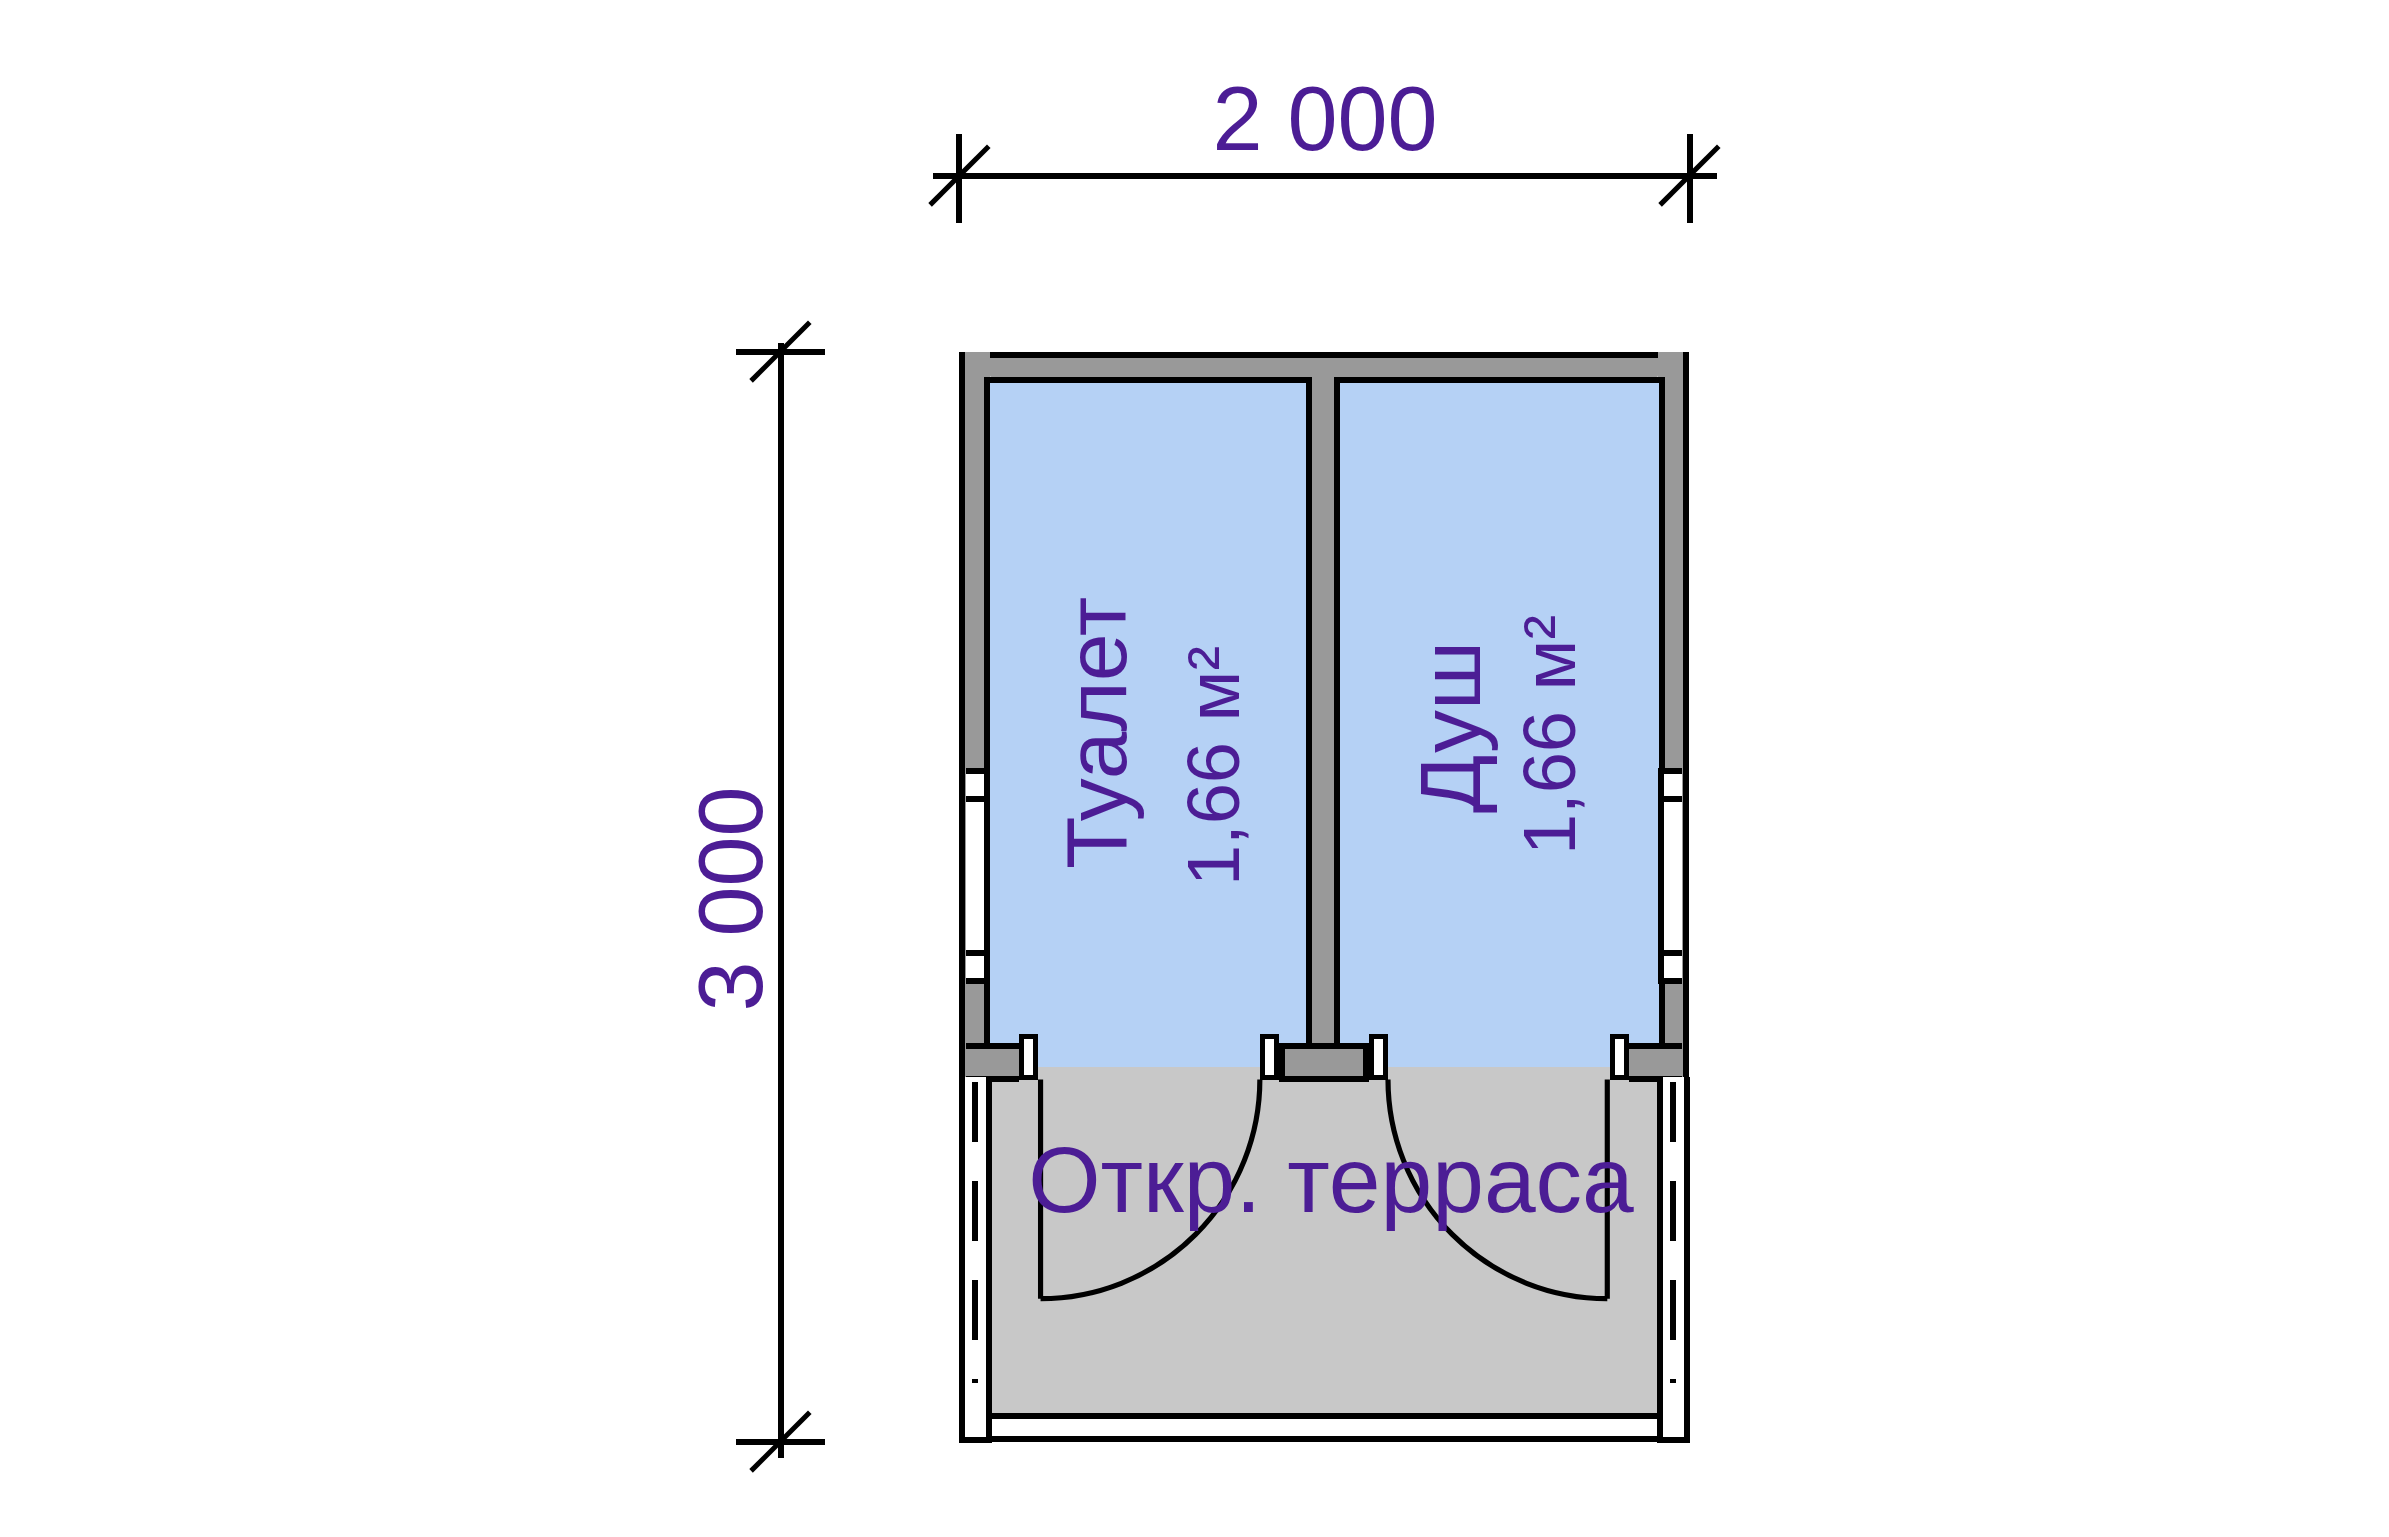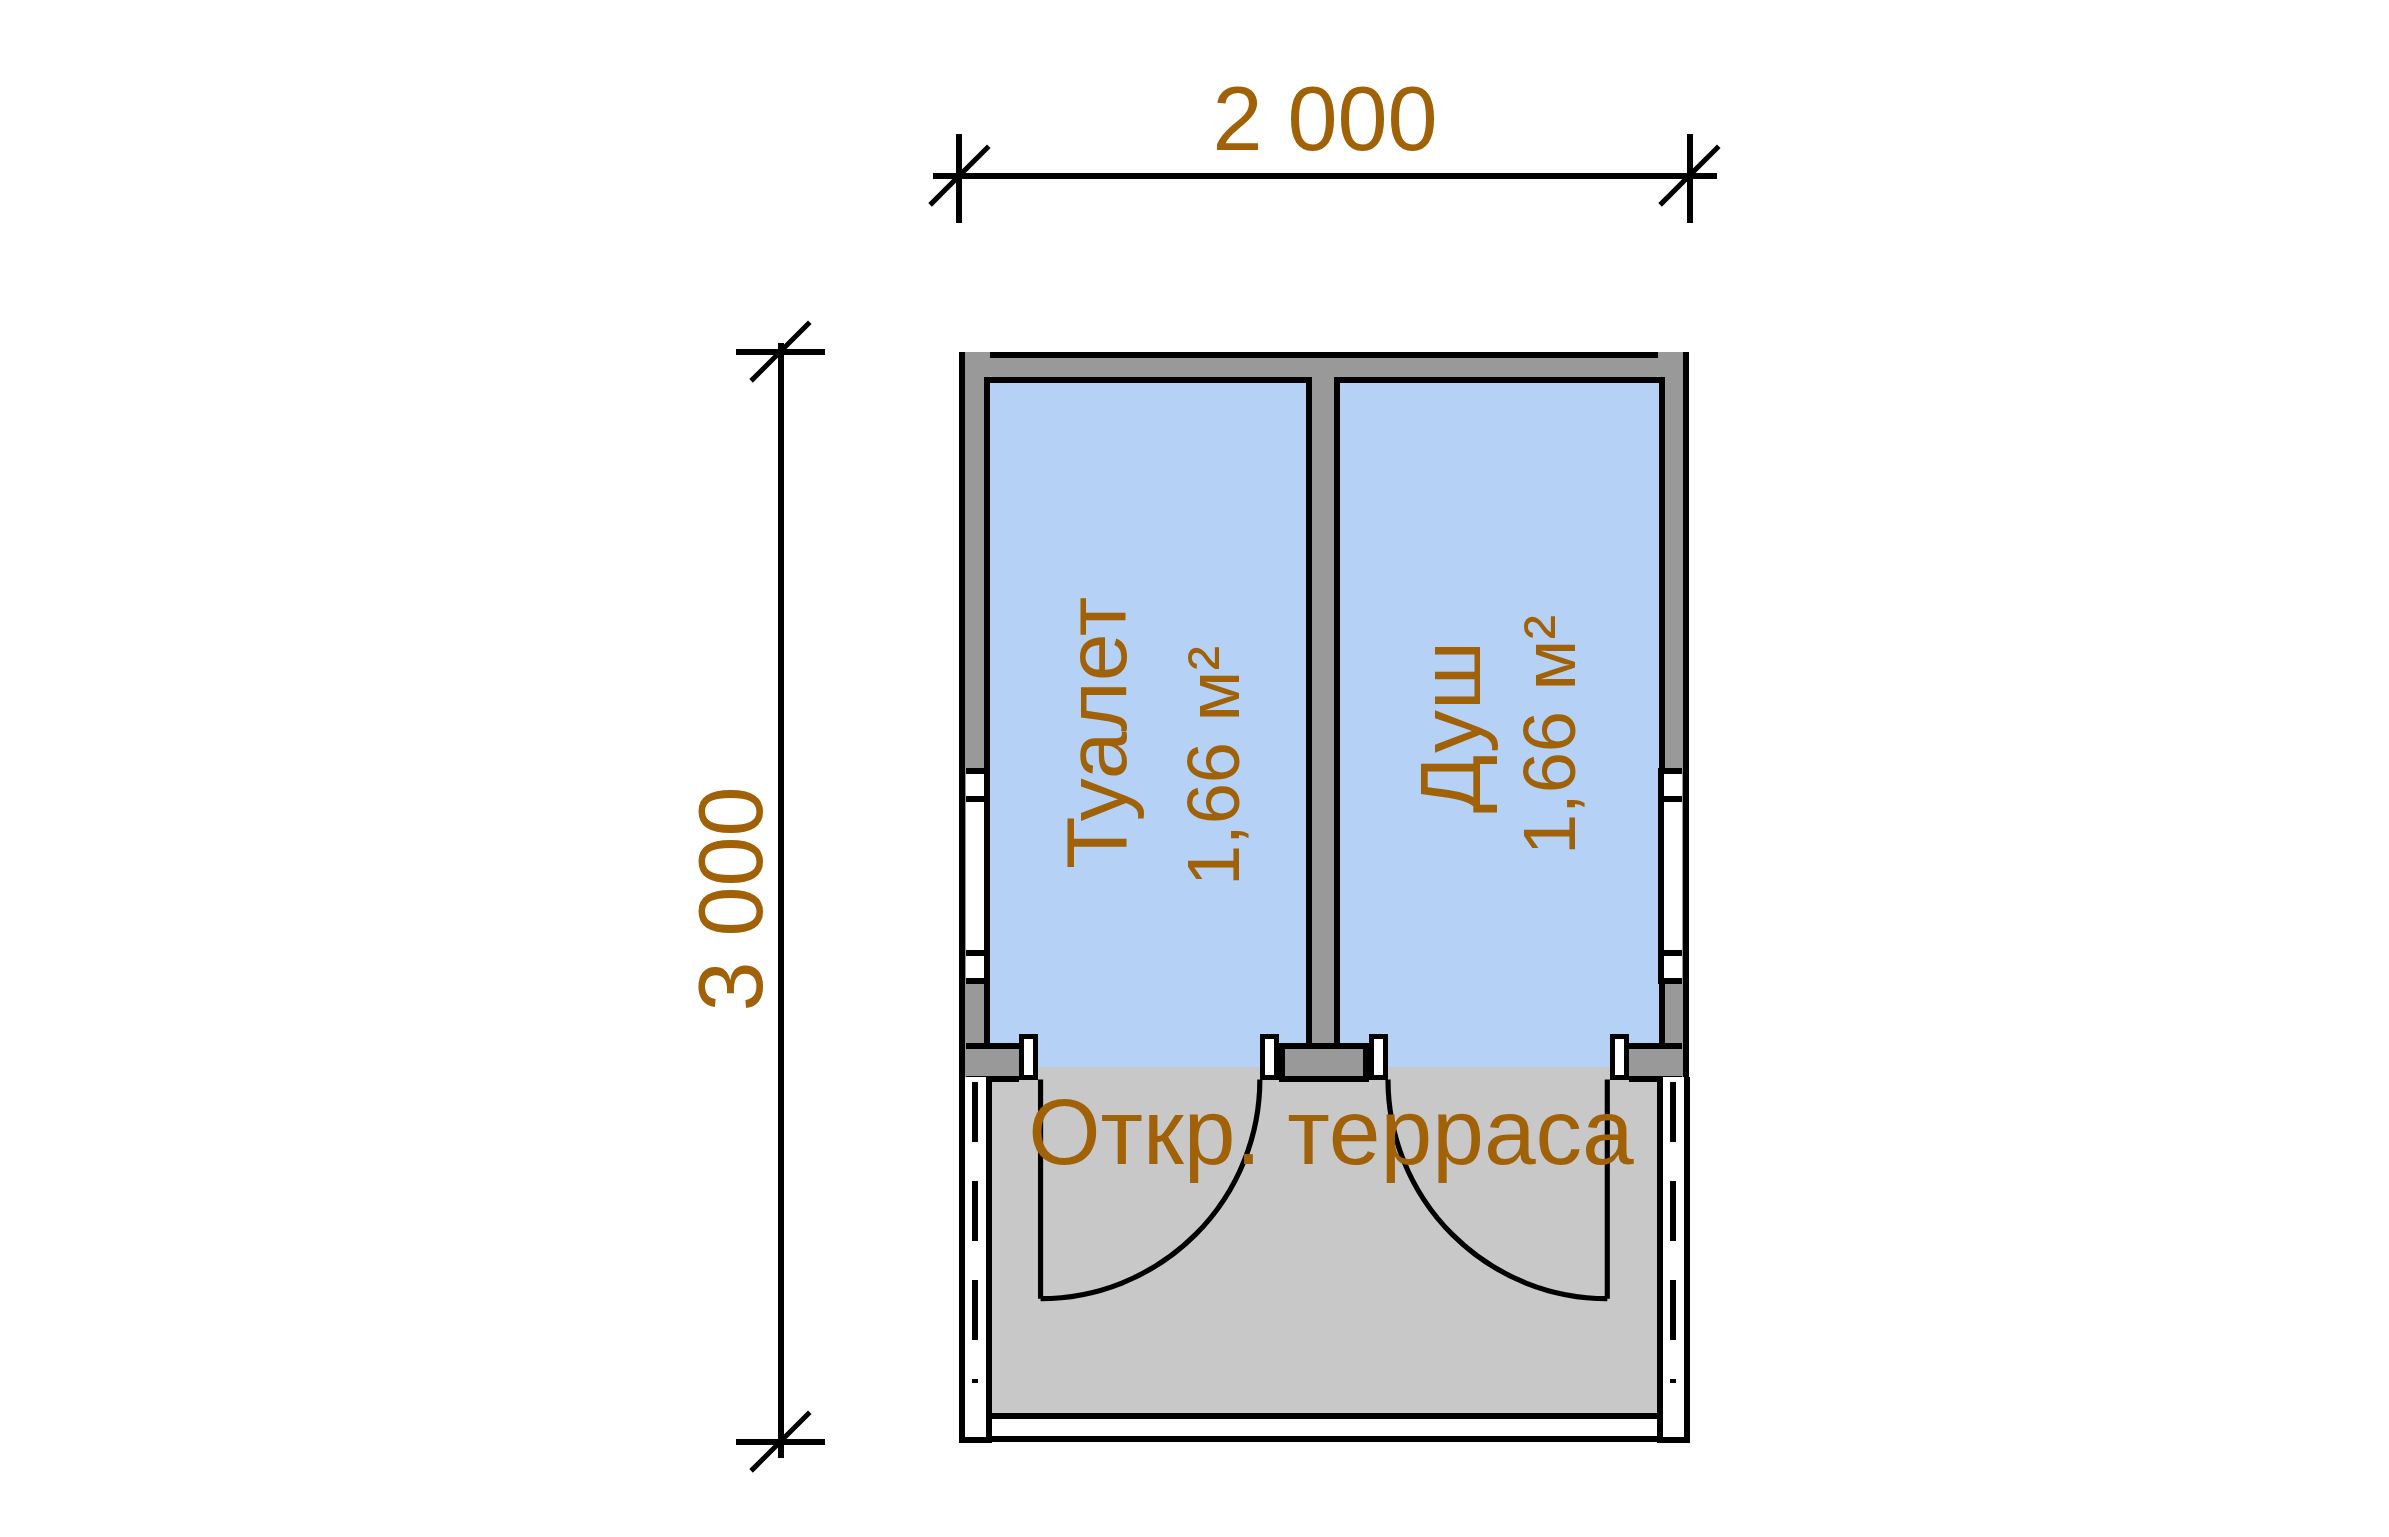--- a/index.html
+++ b/index.html
@@ -1,21 +1,21 @@
 <!DOCTYPE html>
 <html style="--room-fill: #b5d1f5; --wall-fill: #999999; --terrace-fill: #c8c8c8; --line: #000000;font-size:13.8px"><head>
 <meta charset="utf-8">
 <style>
   html,body{margin:0;padding:0;background:#ffffff;}
   .canvas{
     position:relative;
     width:2389px;height:1537px;
     background:#ffffff;
     font-family:"Liberation Sans", sans-serif;
-    color:#a16207;
+    color:#4c1d95;
     overflow:hidden;
   }
   .abs{position:absolute;box-sizing:border-box;}
 
   
   .dim-line-h{background:#000;height:6px;}
   .dim-line-v{background:#000;width:6px;}
   .dim-tick-v{background:#000;width:6px;height:89px;}
   .dim-tick-h{background:#000;width:89px;height:6px;}
   .dim-slash{background:#000;width:83px;height:5.2px;transform:rotate(-45deg);}
@@ -138,16 +138,16 @@
   </div>
   <div class="abs rail rail-side rail-right">
     <div class="rail-dash"></div>
   </div>
   <div class="abs rail rail-bottom"></div>
 
   <div class="abs room-label" style="left:1096px;top:733px;">Туалет</div>
   <div class="abs room-area" style="left:1214px;top:766px;">1,66 м²</div>
   <div class="abs room-label" style="left:1450px;top:727px;">Душ</div>
   <div class="abs room-area" style="left:1550px;top:735px;">1,66 м²</div>
-  <div class="abs terrace-label" style="left:1331px;top:1132px;">Откр. терраса</div>
+  <div class="abs terrace-label" style="left:1331px;top:1180px;">Откр. терраса</div>
 
 </div>
 
 
 </body></html>

